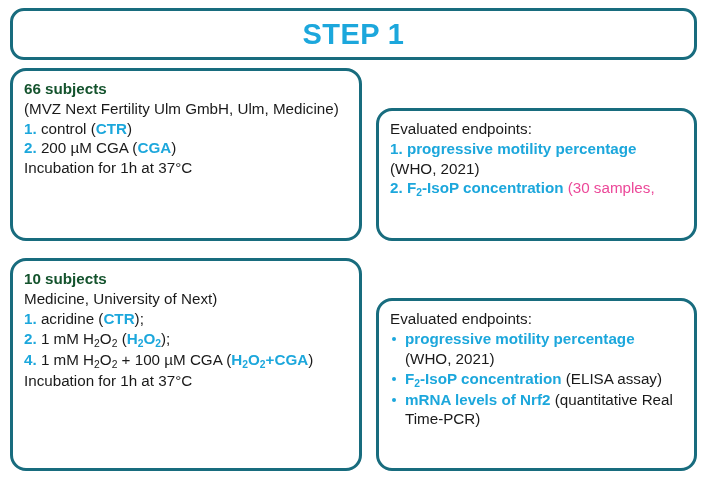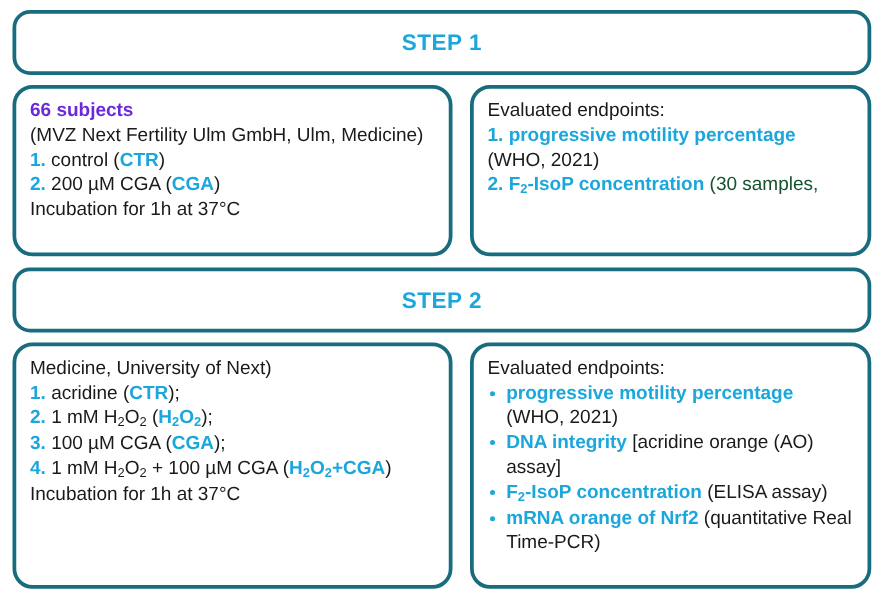--- a/index.html
+++ b/index.html
@@ -34,21 +34,21 @@
     min-height: 52px;
     display: flex;
     align-items: center;
     justify-content: center;
     background: #ffffff;
     box-sizing: border-box;
   }
   .step-banner .step-title {
     color: #1ca7dc;
     font-weight: bold;
-    font-size: 18px;
+    font-size: 29px;
     letter-spacing: 0.4px;
     line-height: 1;
   }
 
   .gap-s { height: 8px; min-height: 8px; }
   .gap-m { height: 9px; min-height: 9px; }
 
   
   .panel-row {
     display: flex;
@@ -58,33 +58,33 @@
   }
   .panel {
     border: 3px solid #186c7e;
     border-radius: 16px;
     background: #ffffff;
     box-sizing: border-box;
     padding: 8px 10px 6px 11px;
     overflow: hidden;
   }
   .panel.left  { width: 352px; min-width: 352px; }
-  .panel.right { flex: 1 1 auto; }
+  .panel.right { flex: 1 1 auto; margin-top: 40px; }
 
   
   .line {
     font-size: 15.2px;
     line-height: 1.30;
     color: #1a1a1a;
     white-space: nowrap;
   }
   .b        { font-weight: bold; }
-  .cy       { color: #6d28d9; }
+  .cy       { color: #14532d; }
   .cy-b     { color: #1ca7dc; font-weight: bold; }
-  .muted-cy { color: #14532d; }
+  .muted-cy { color: #ec4899; }
   sub { font-size: 0.68em; vertical-align: -0.25em; }
 
   
   ul.bullets {
     list-style: none;
     margin: 0;
     padding: 0;
   }
   ul.bullets li {
     position: relative;
@@ -134,51 +134,47 @@
       <div class="line"><span class="cy-b">1.</span><span class="cy-b">&nbsp;<span>progressive motility percentage</span></span></div>
       <div class="line">(WHO, 2021)</div>
 
       <div class="line"><span class="cy-b">2.</span><span class="cy-b">&nbsp;<span>F</span><sub>2</sub><span>-IsoP concentration</span></span> <span class="muted-cy">(30 samples,</span></div>
     </div>
 
   </div>
 
   <div class="gap-m"></div>
 
-  <div class="step-banner">
-    <span class="step-title">STEP 2</span>
-  </div>
 
   <div class="gap-s"></div>
 
   <div class="panel-row">
 
     <div class="panel left">
+      <div class="line b cy">10 subjects</div>
       <div class="line">Medicine, University of Next)</div>
 
       <div class="line"><span class="cy-b">1.</span> <span>acridine</span> <span>(</span><span class="cy-b">CTR</span><span>);</span></div>
 
       <div class="line"><span class="cy-b">2.</span> <span>1 mM H<sub>2</sub>O<sub>2</sub></span> <span>(</span><span class="cy-b">H<sub>2</sub>O<sub>2</sub></span><span>);</span></div>
 
-      <div class="line"><span class="cy-b">3.</span> <span>100 µM CGA</span> <span>(</span><span class="cy-b">CGA</span><span>);</span></div>
 
       <div class="line"><span class="cy-b">4.</span> <span>1 mM H<sub>2</sub>O<sub>2</sub> + 100 µM CGA</span> <span>(</span><span class="cy-b">H<sub>2</sub>O<sub>2</sub>+CGA</span><span>)</span></div>
 
       <div class="line">Incubation for 1h at 37°C</div>
     </div>
 
     <div class="panel right">
       <div class="line">Evaluated endpoints:</div>
 
       <ul class="bullets">
         <li><span class="cy-b">progressive motility percentage</span><br><span>(WHO, 2021)</span></li>
 
-        <li><span class="cy-b">DNA integrity</span> <span>[acridine orange (AO) assay]</span></li>
 
         <li><span class="cy-b"><span>F</span><sub>2</sub><span>-IsoP concentration</span></span> <span>(ELISA assay)</span></li>
 
-        <li><span class="cy-b">mRNA orange of Nrf2</span> <span>(quantitative Real Time-PCR)</span></li>
+        <li><span class="cy-b">mRNA levels of Nrf2</span> <span>(quantitative Real Time-PCR)</span></li>
       </ul>
     </div>
 
   </div>
 
 </div>
 
 </body></html>

